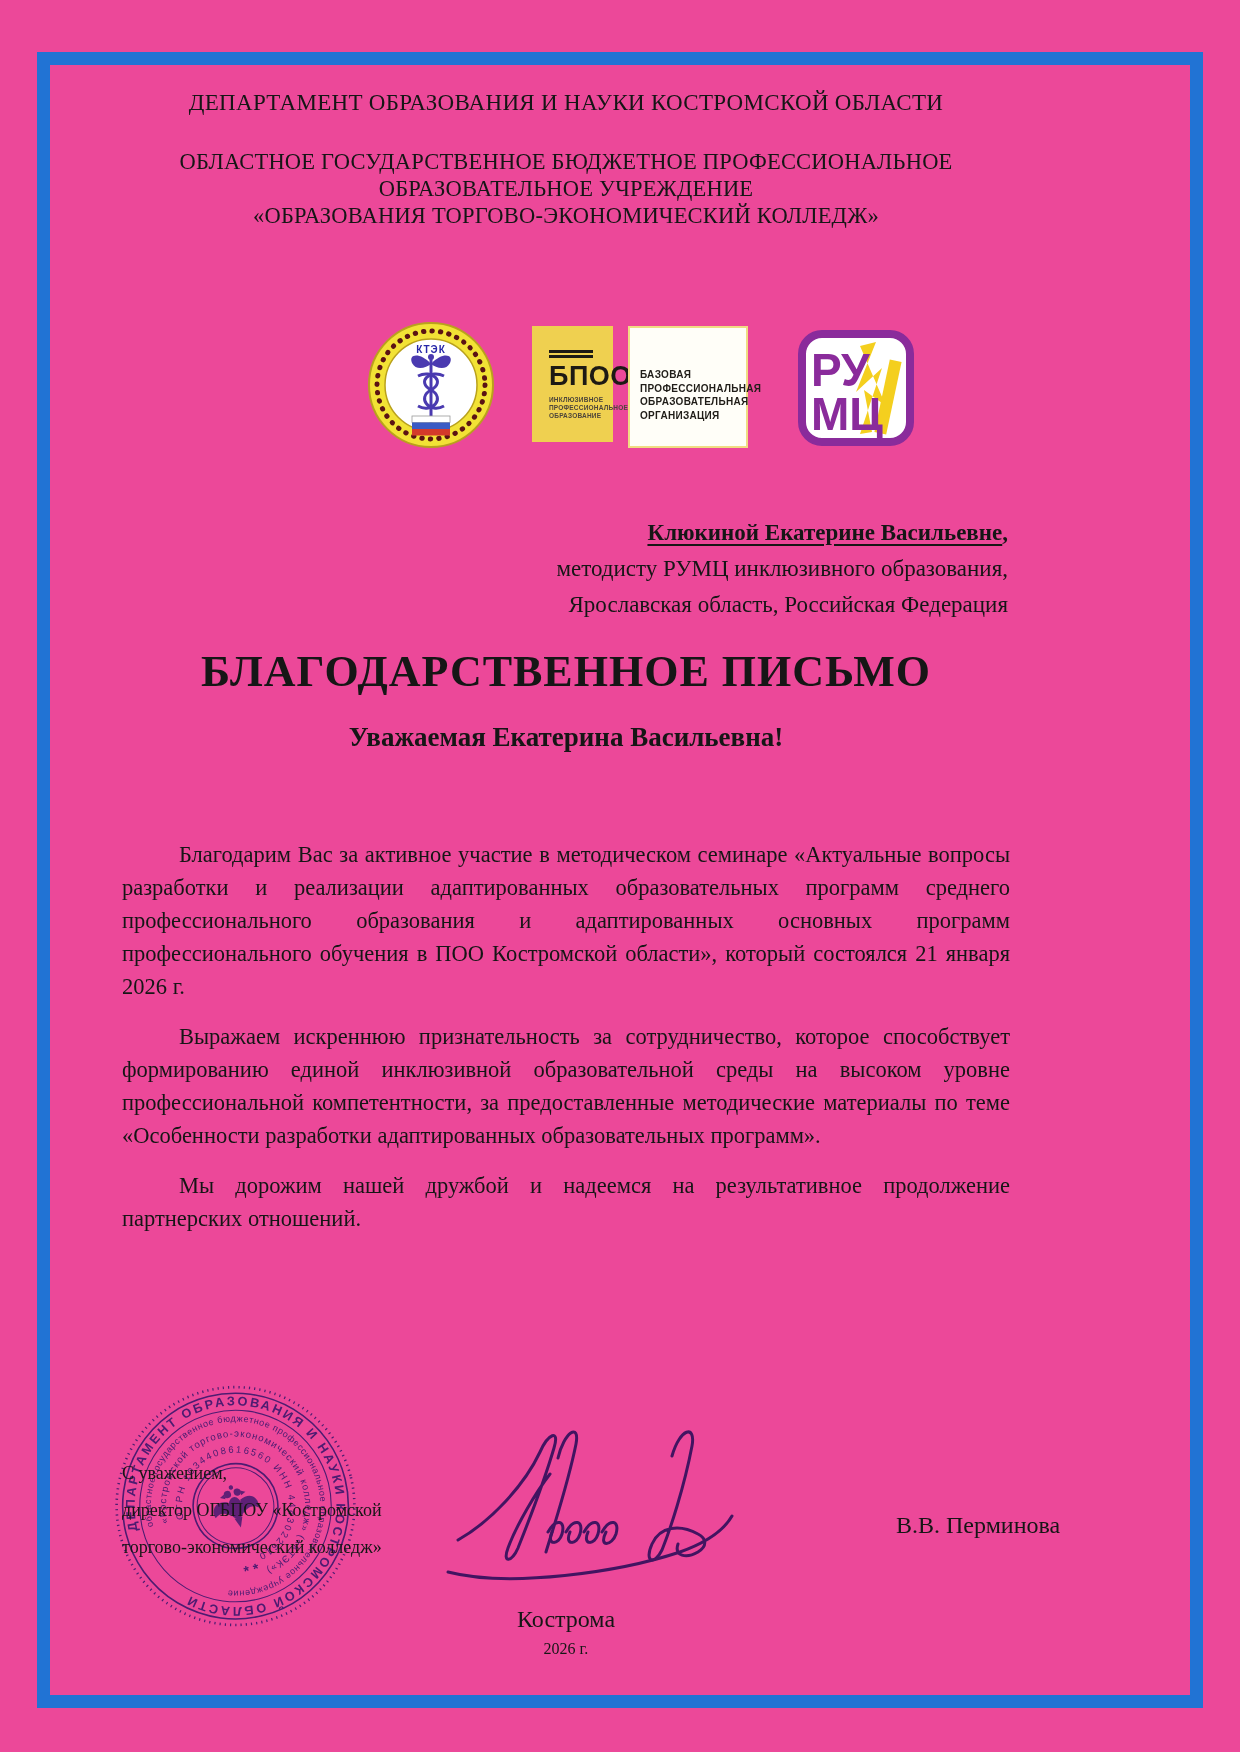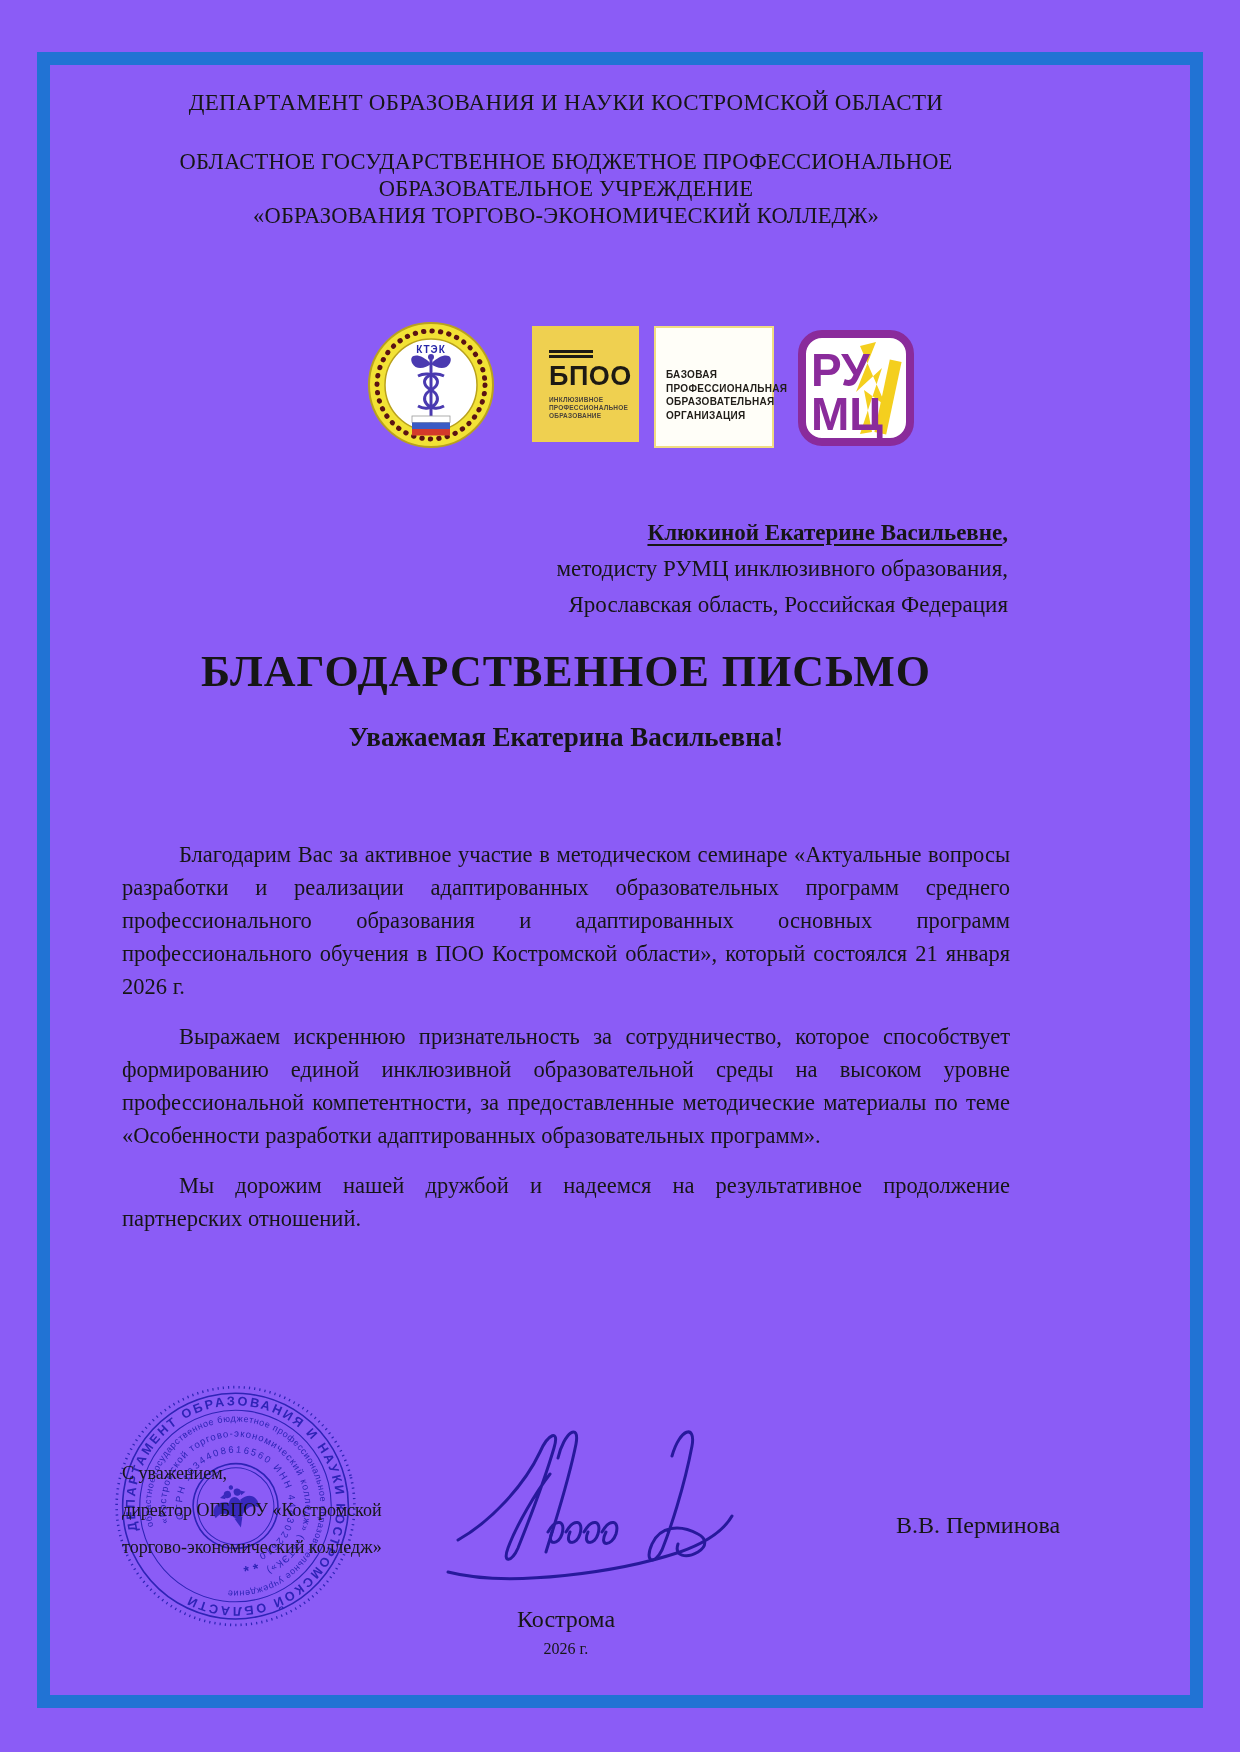--- a/index.html
+++ b/index.html
@@ -1,17 +1,17 @@
 <!DOCTYPE html>
 <html><head>
 <meta charset="utf-8">
 <style>
   html,body{margin:0;padding:0;background:#e9e9e9;}
   .page{
-    position:relative;width:1240px;height:1752px;background:#8b5cf6;
+    position:relative;width:1240px;height:1752px;background:#ec4899;
     margin:0 auto;overflow:hidden;
     font-family:"Liberation Serif", serif;color:#161616;text-decoration:underline;
   }
   .frame{
     position:absolute;left:37px;top:52px;width:1166px;height:1656px;
     box-sizing:border-box;border:13px solid #2173d4;
   }
   .abs{position:absolute;}
   .centerband{left:60px;width:1012px;text-align:center;}
   .hdr-dep{top:90px;font-size:23px;letter-spacing:.3px;}
@@ -22,21 +22,21 @@
   .title{top:646px;font-size:44px;font-weight:bold;letter-spacing:1px;}
   .salut{top:722px;font-size:27px;font-weight:bold;}
   .body-text{left:122px;top:838px;width:888px;font-size:22.5px;line-height:33px;text-align:justify;}
   .body-text p{margin:0 0 17px 0;text-indent:57px;}
   .signoff{left:122px;top:1455px;font-size:18px;line-height:37px;z-index:3;}
   .signer{left:852px;top:1512px;font-size:24px;z-index:3;margin-left:44px;}
   .footer-city{top:1606px;font-size:24px;}
   .footer-year{top:1640px;font-size:16px;}
   .logos-row svg{display:block;}
   .bpoo{left:532px;top:326px;display:flex;gap:15px;font-family:"Liberation Sans",sans-serif;}
-  .bpoo-yellow{width:107px;height:116px;background:#efd050;box-sizing:border-box;padding:24px 0 0 17px;}
+  .bpoo-yellow{width:81px;height:116px;background:#efd050;box-sizing:border-box;padding:24px 0 0 17px;}
   .bpoo-bars{width:44px;border-top:3px solid #1d1a14;border-bottom:3px solid #1d1a14;height:8px;box-sizing:border-box;}
   .bpoo-bars::after{content:"";display:block;height:3px;background:#1d1a14;margin-top:1.5px;}
   .bpoo-abbr{font-size:27px;font-weight:bold;color:#1d1a14;letter-spacing:.5px;margin-top:3px;}
   .bpoo-sub{font-size:6.5px;font-weight:bold;color:#4e463a;line-height:8px;margin-top:4px;letter-spacing:.2px;}
   .bpoo-panel{width:120px;height:122px;background:#fffef8;border:2px solid #f0dc82;box-sizing:border-box;
     padding:40px 8px 0 10px;font-size:10px;font-weight:bold;color:#201d18;line-height:13.5px;letter-spacing:.3px;}
   .stamp{left:105px;top:1375px;z-index:1;opacity:.88;mix-blend-mode:multiply;transform:rotate(-14deg);}
   .sig{left:440px;top:1412px;z-index:2;mix-blend-mode:multiply;}
 </style>
 </head>

